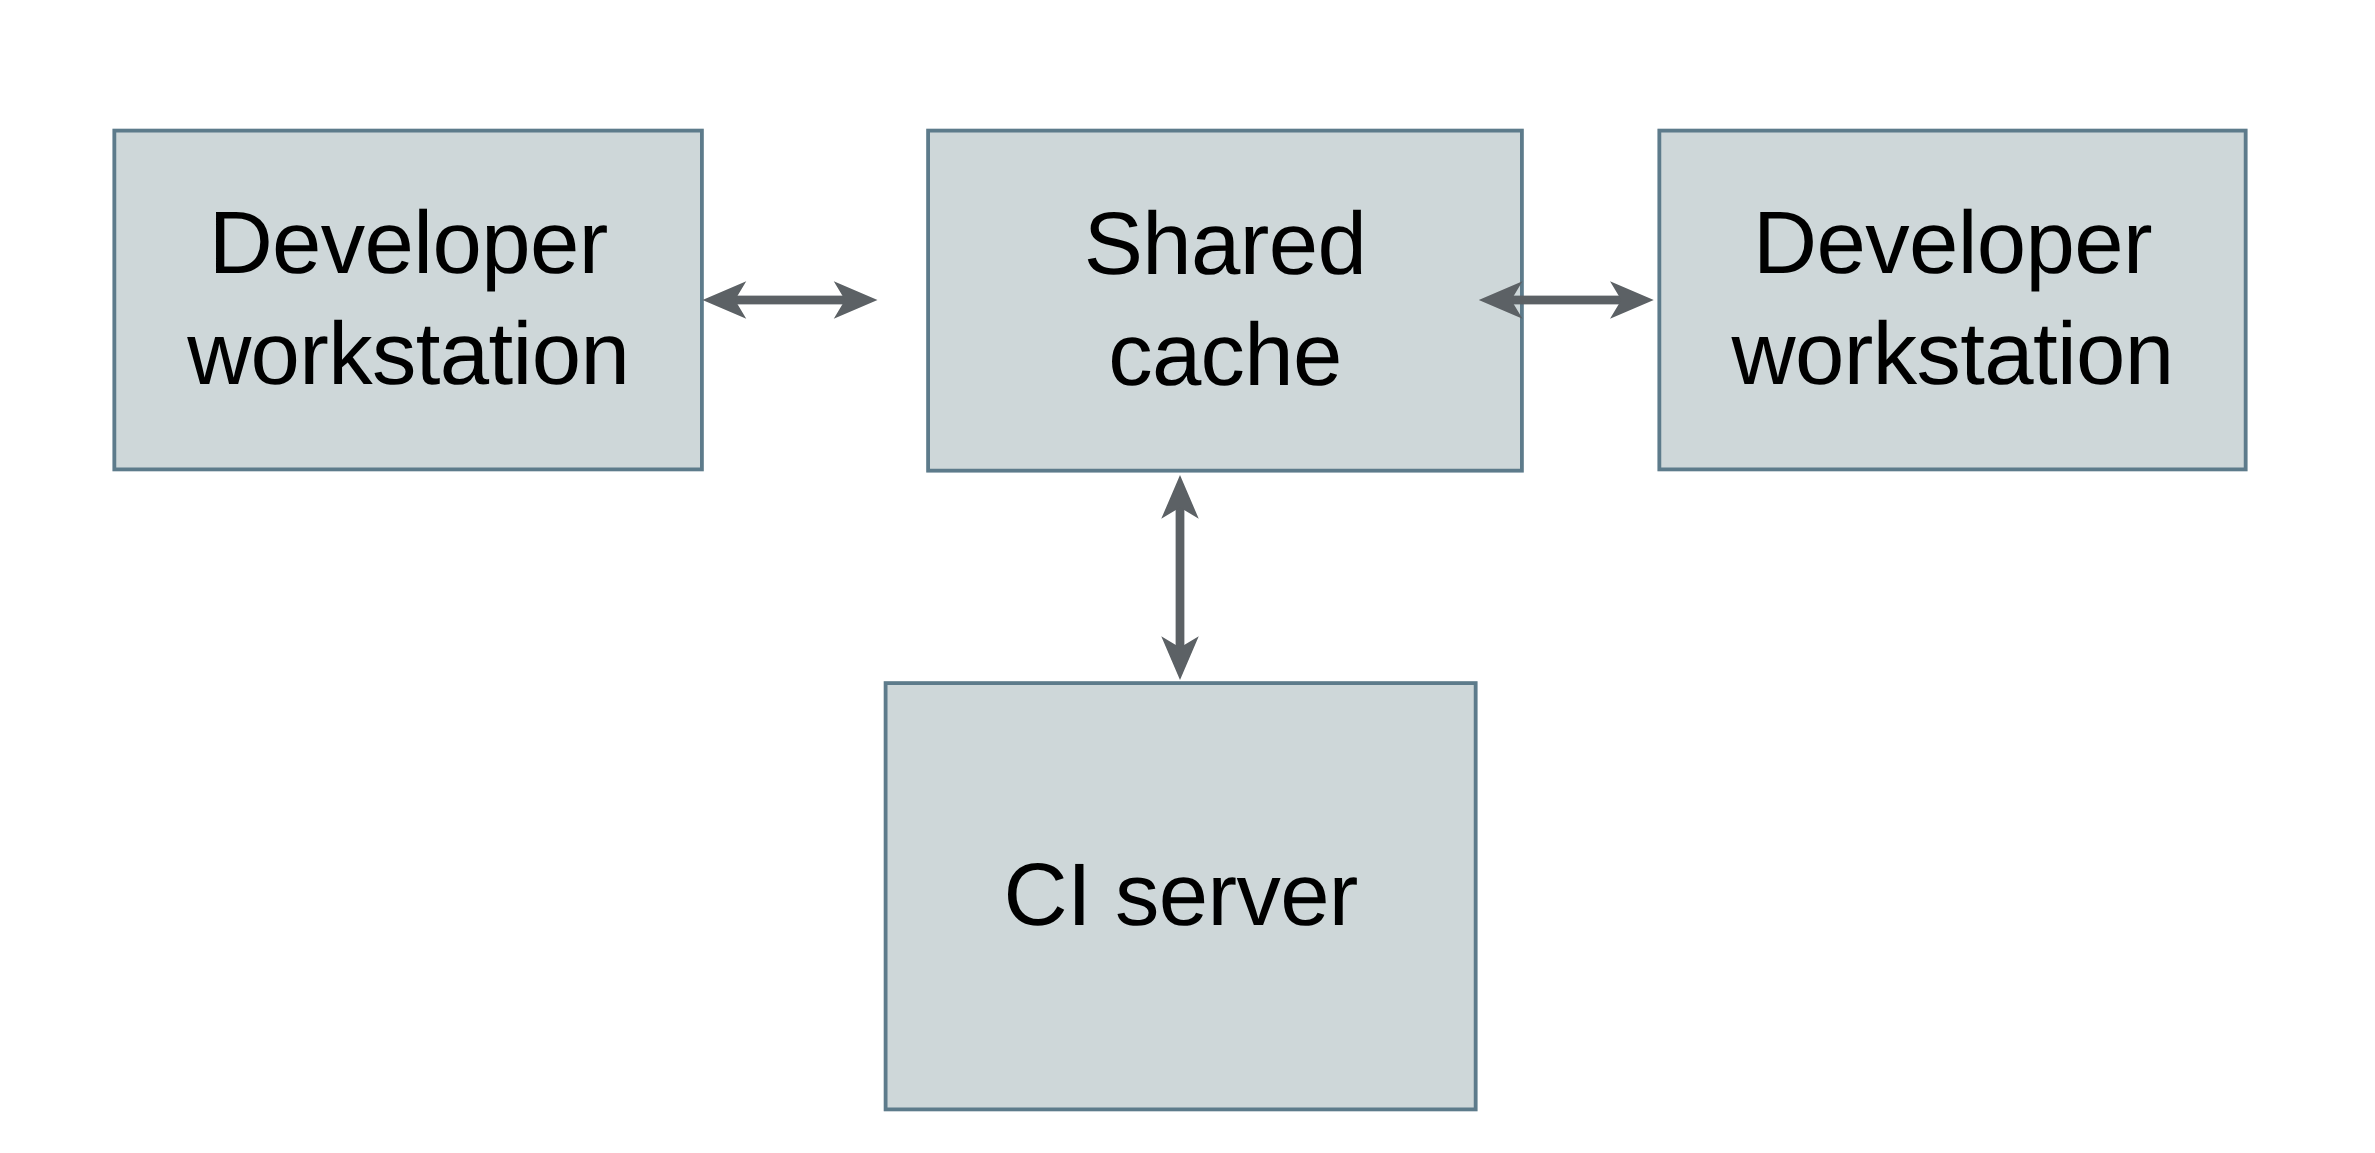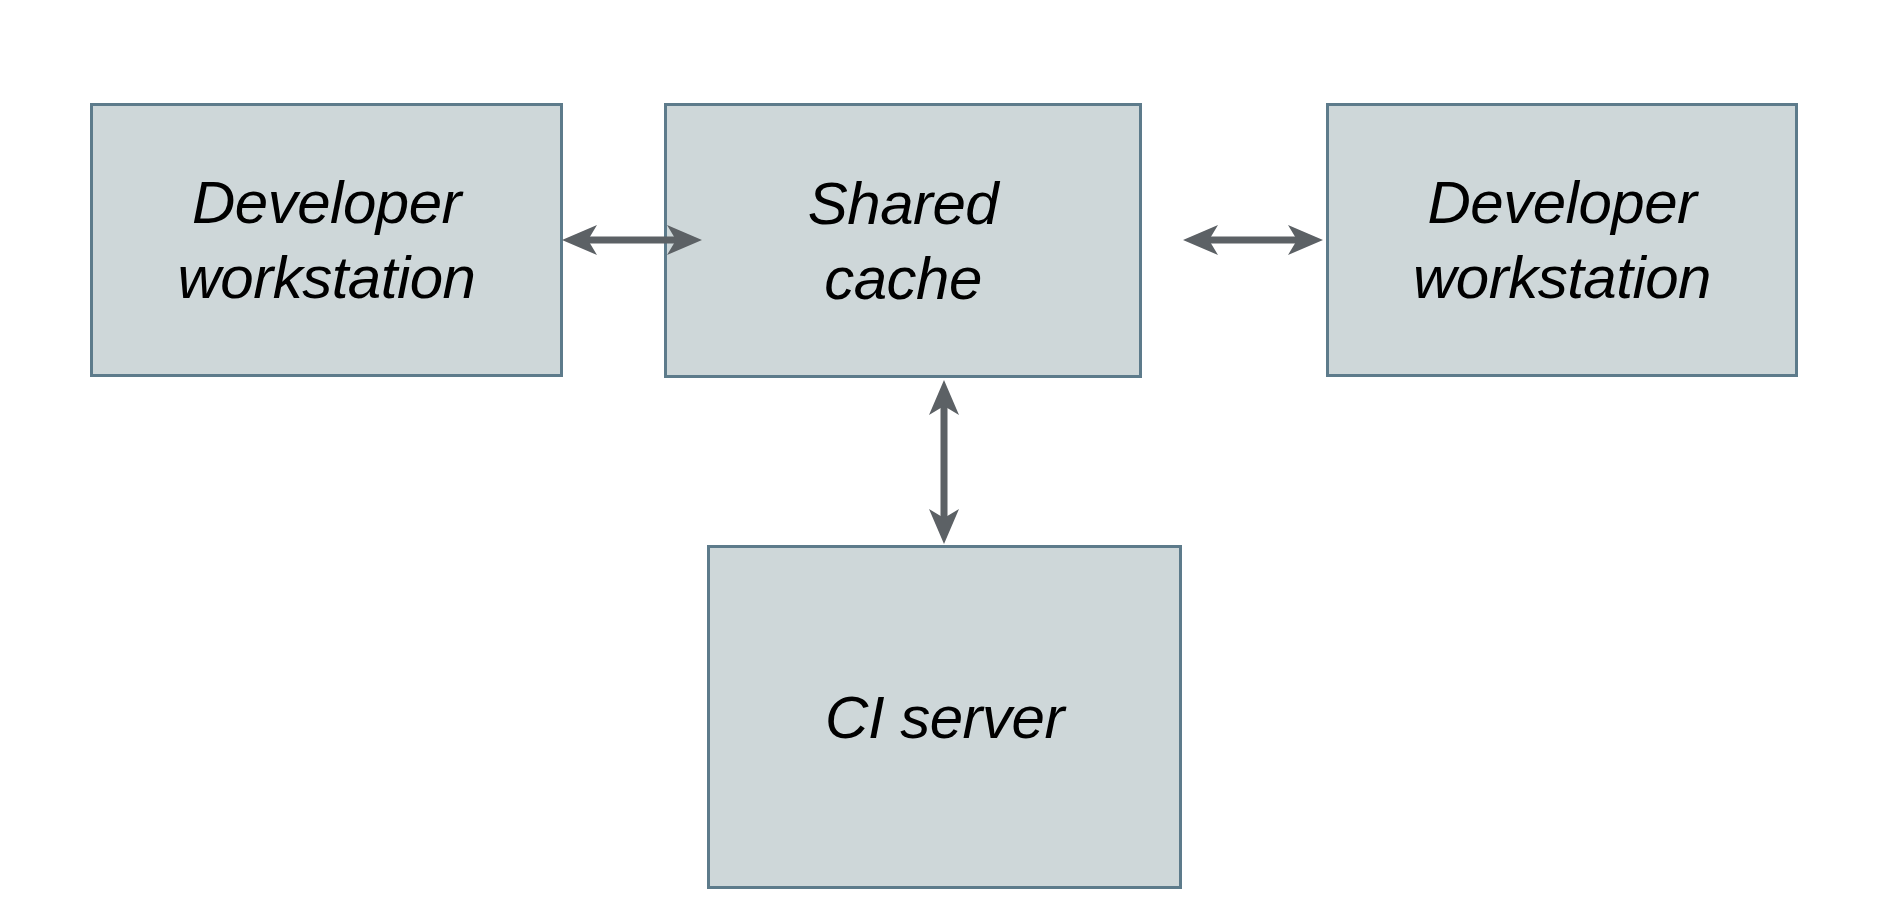--- a/index.html
+++ b/index.html
@@ -23,30 +23,29 @@
   }
   .node {
     position: absolute;
     background: var(--node-fill);
     border: 3px solid var(--node-border);
     display: flex;
     align-items: center;
     justify-content: center;
   }
   .node-label {
-    font-size: 60px;
+    font-size: 71px;
     line-height: 1.25;
     color: var(--text-color);
     text-align: center;
     white-space: pre-line;
     letter-spacing: -0.5px;
-    font-style: italic;
   }
   #node-developer-workstation-left  { left: 90px;   top: 103px; width: 473px; height: 274px; }
-  #node-shared-cache                { left: 664px;  top: 103px; width: 478px; height: 275px; }
+  #node-shared-cache                { left: 741px;  top: 103px; width: 478px; height: 275px; }
   #node-developer-workstation-right { left: 1326px; top: 103px; width: 472px; height: 274px; }
   #node-ci-server                   { left: 707px;  top: 545px; width: 475px; height: 344px; }
   .arrow {
     position: absolute;
     color: var(--arrow-color);
     display: block;
   }
   #arrow-left-shared  { left: 561px;  top: 222px; }
   #arrow-shared-right { left: 1182px; top: 222px; }
   #arrow-shared-ci    { left: 926px;  top: 379px; }

